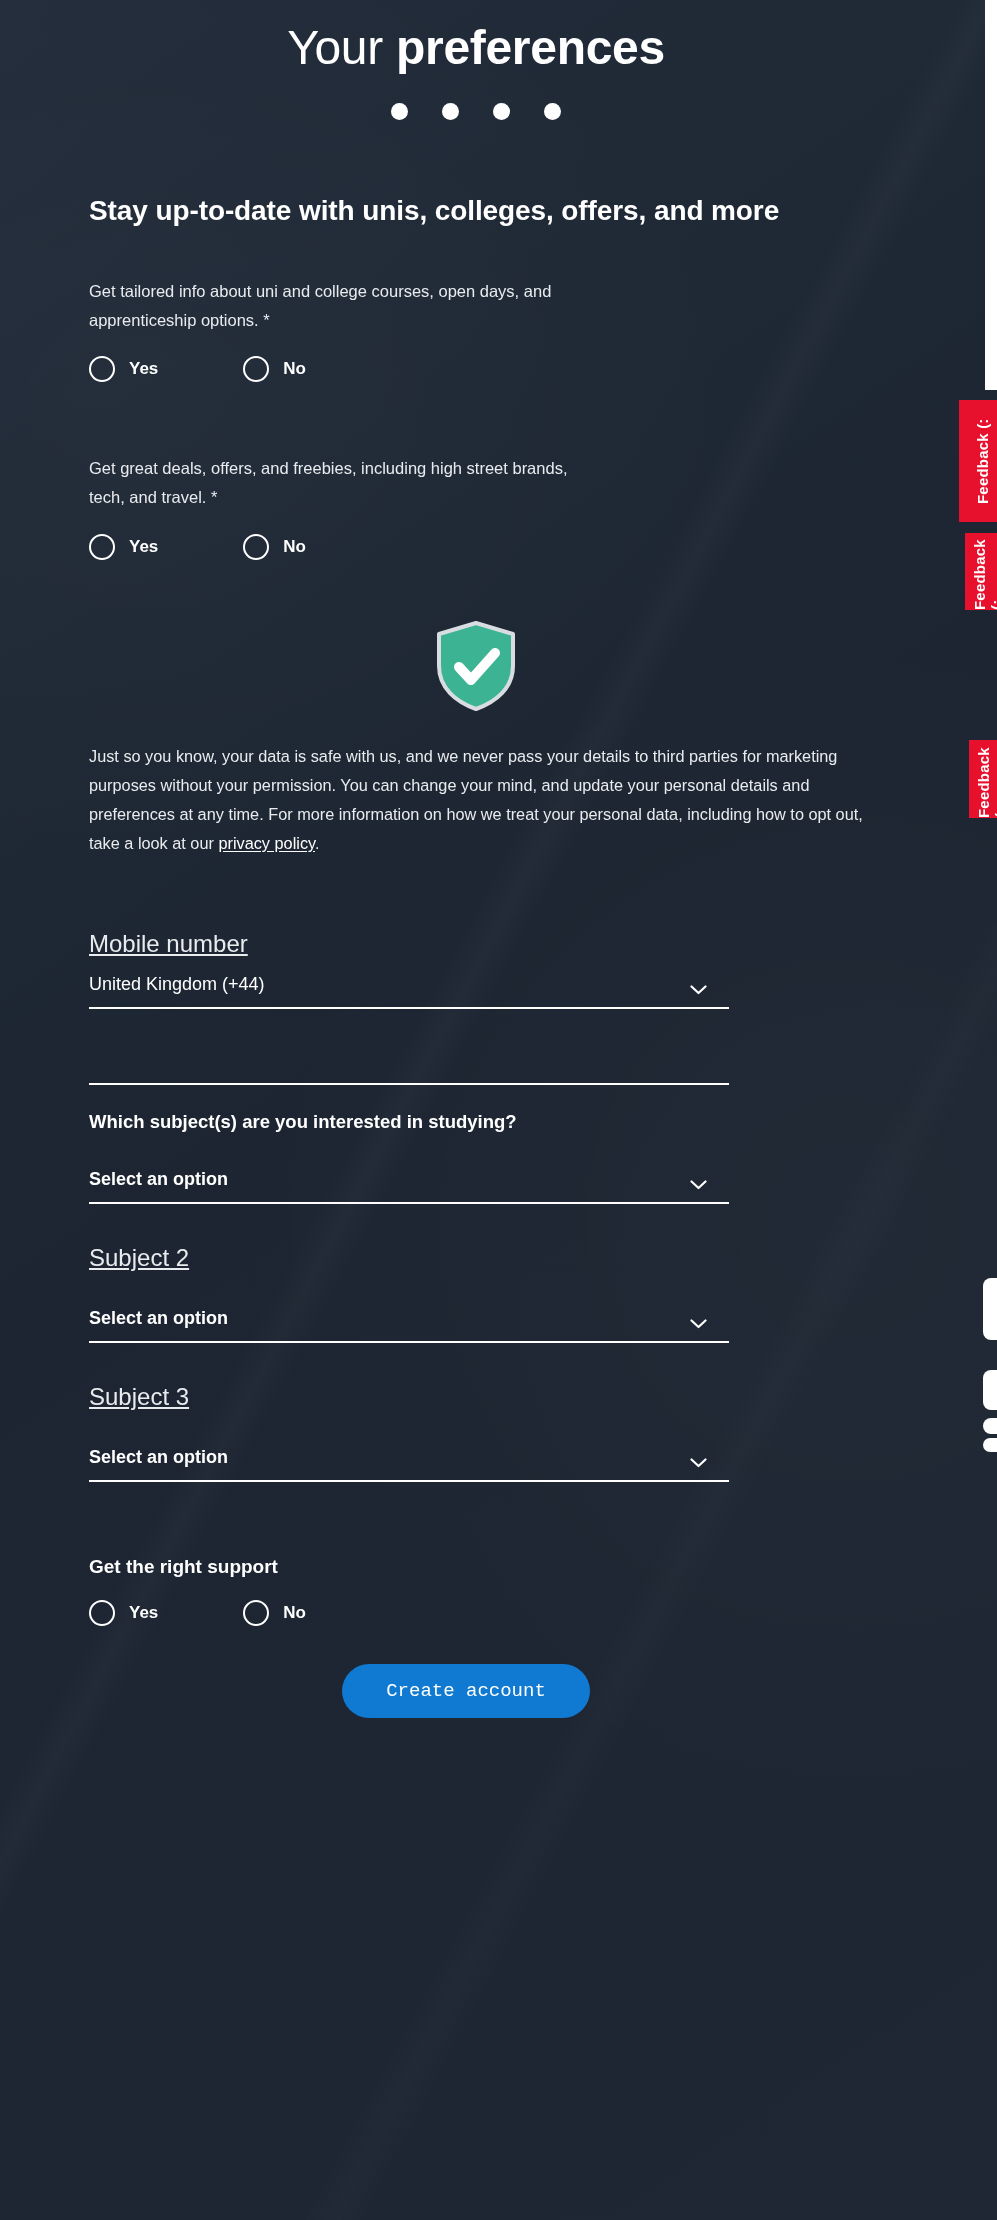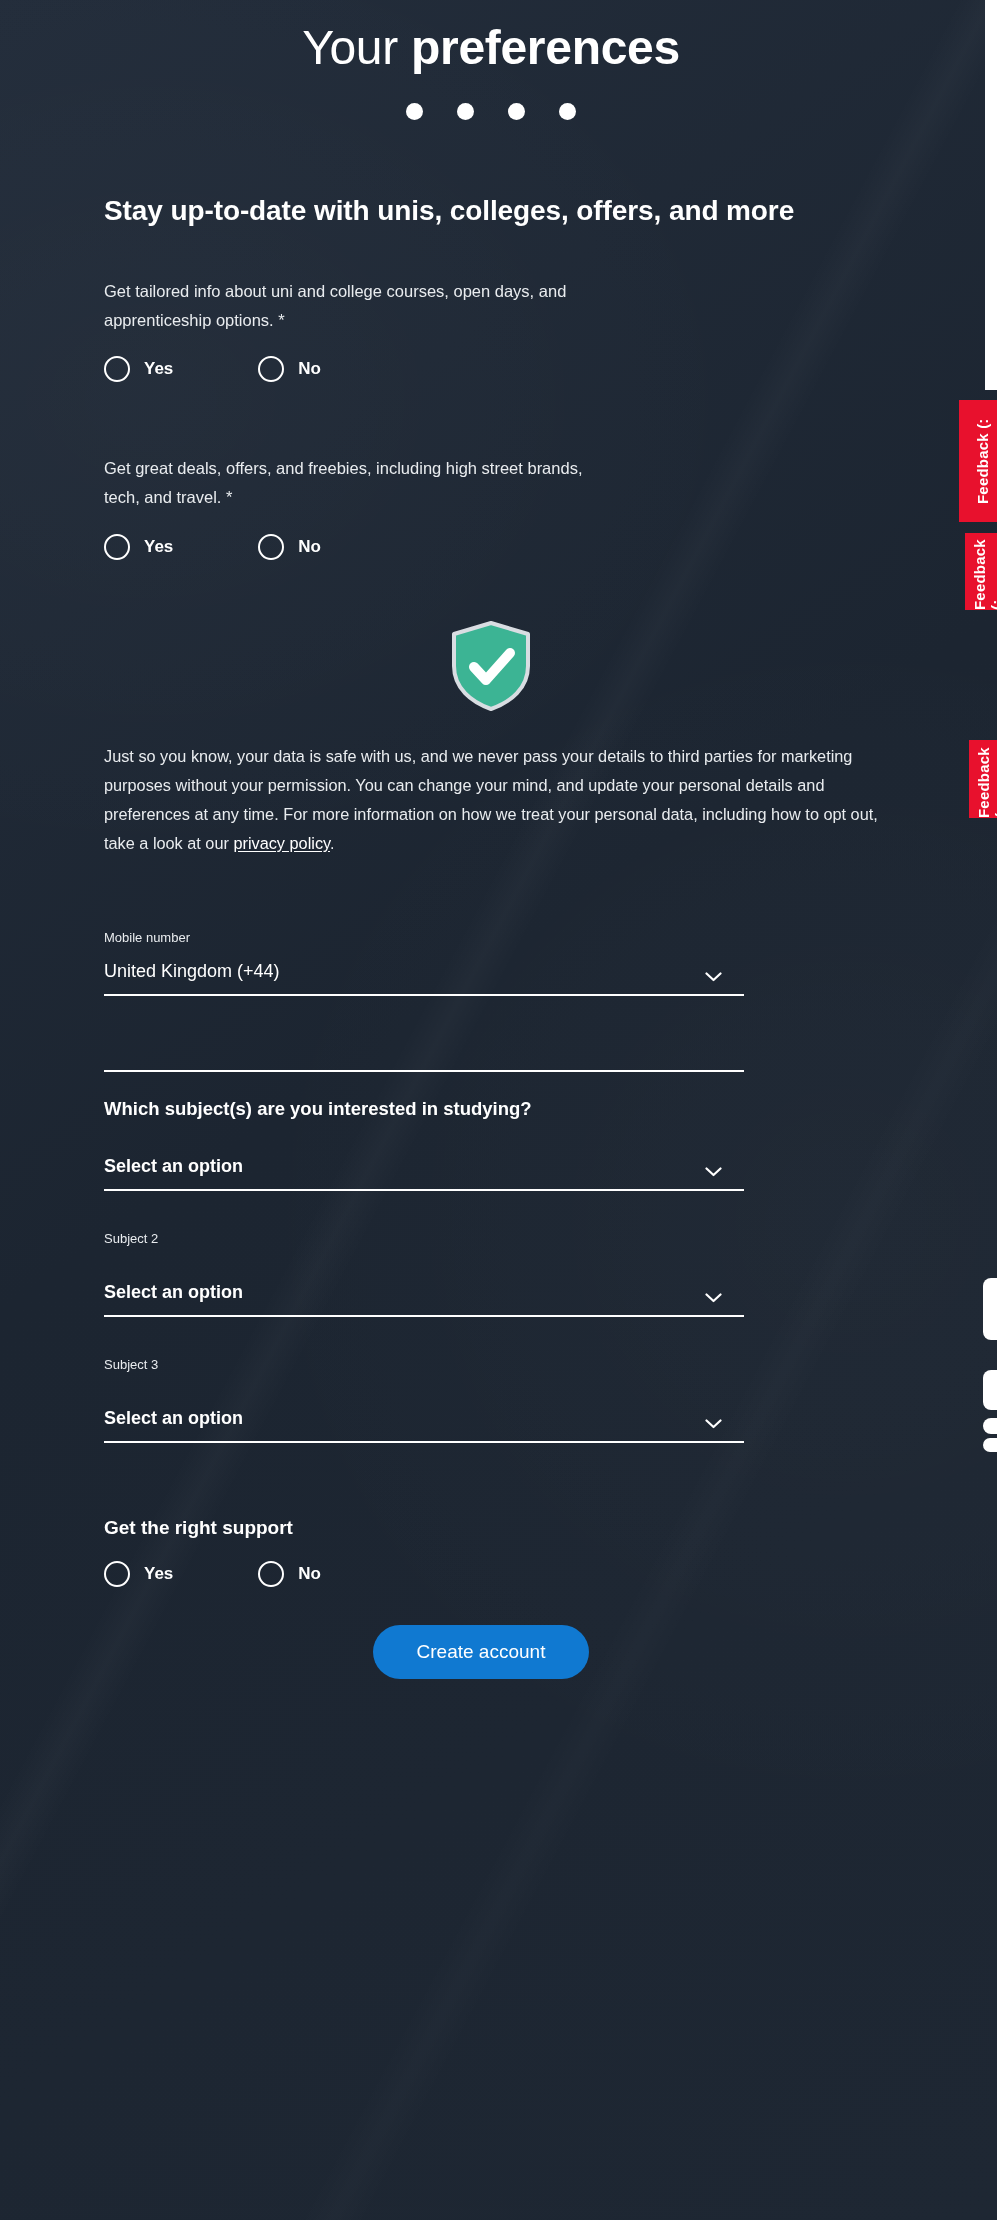--- a/index.html
+++ b/index.html
@@ -26,21 +26,21 @@
     inset: 0;
     background:
       linear-gradient(118deg, rgba(255,255,255,0) 44%, rgba(255,255,255,0.022) 45.5%, rgba(255,255,255,0) 47%),
       linear-gradient(118deg, rgba(255,255,255,0) 68%, rgba(255,255,255,0.016) 69.5%, rgba(255,255,255,0) 71%);
     pointer-events: none;
   }
 
   
   .viewport {
     position: absolute;
-    left: 16px; top: 0;
+    left: 1px; top: 0;
     width: 950px;
     height: 2220px;
   }
 
   
   .header { padding-top: 22px; text-align: center; }
   .title {
     font-size: 48px;
     line-height: 1.1;
     color: #ffffff;
@@ -126,22 +126,23 @@
   .privacy a {
     color: #ffffff;
     text-decoration: underline;
     text-underline-offset: 2px;
   }
 
   
   .field-group { margin-top: 72px; }
   .field-label {
     color: #e9ecef;
-    font-size: 13px;
+    font-size: 24px;
     font-weight: 400;
+    text-decoration: underline;
   }
   .select-line {
     position: relative;
     width: 640px;
     margin-top: 16px;
     padding: 0 0 12px 0;
     border-bottom: 2.2px solid #ffffff;
     display: flex;
     align-items: flex-end;
     cursor: pointer;
@@ -191,21 +192,21 @@
     display: flex;
     justify-content: center;
     padding-right: 20px;
   }
   .cta {
     background: #1079d1;
     color: #ffffff;
     border: none;
     border-radius: 30px;
     font-size: 19px;
-    font-family: Liberation Sans, sans-serif;
+    font-family: Liberation Mono, monospace;
     padding: 16px 44px;
     cursor: pointer;
     font-weight: 400;
   }
 
   
   .rail {
     position: absolute;
     right: 0; top: 0;
     width: 47px;

